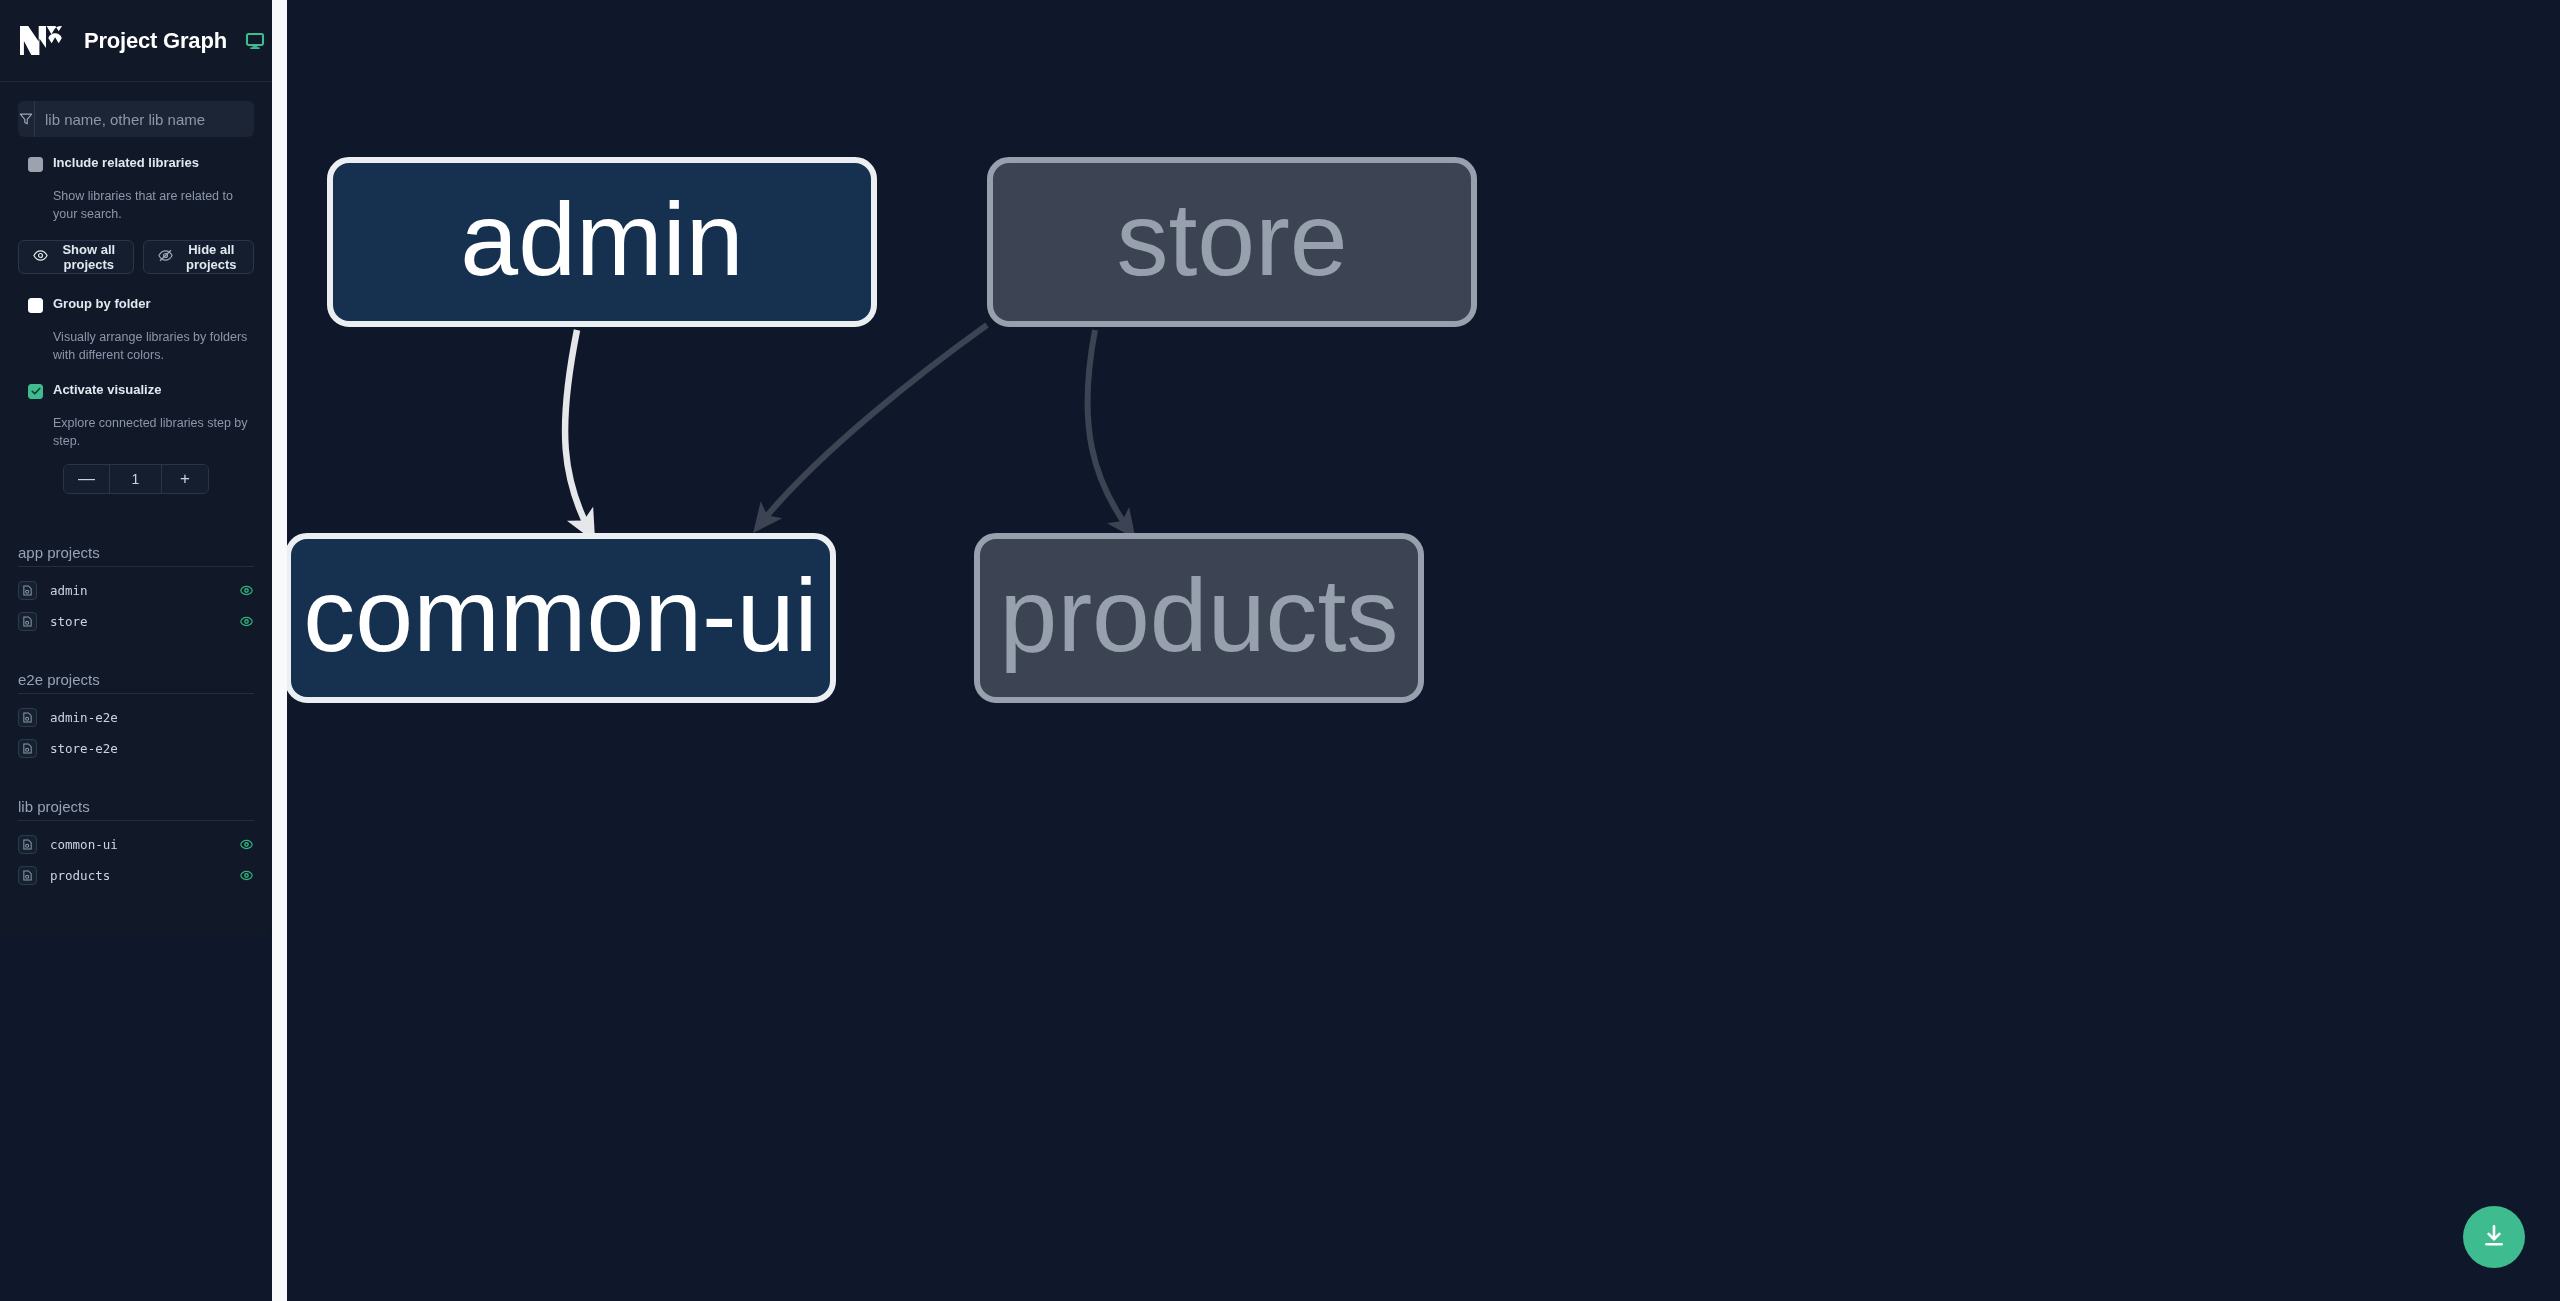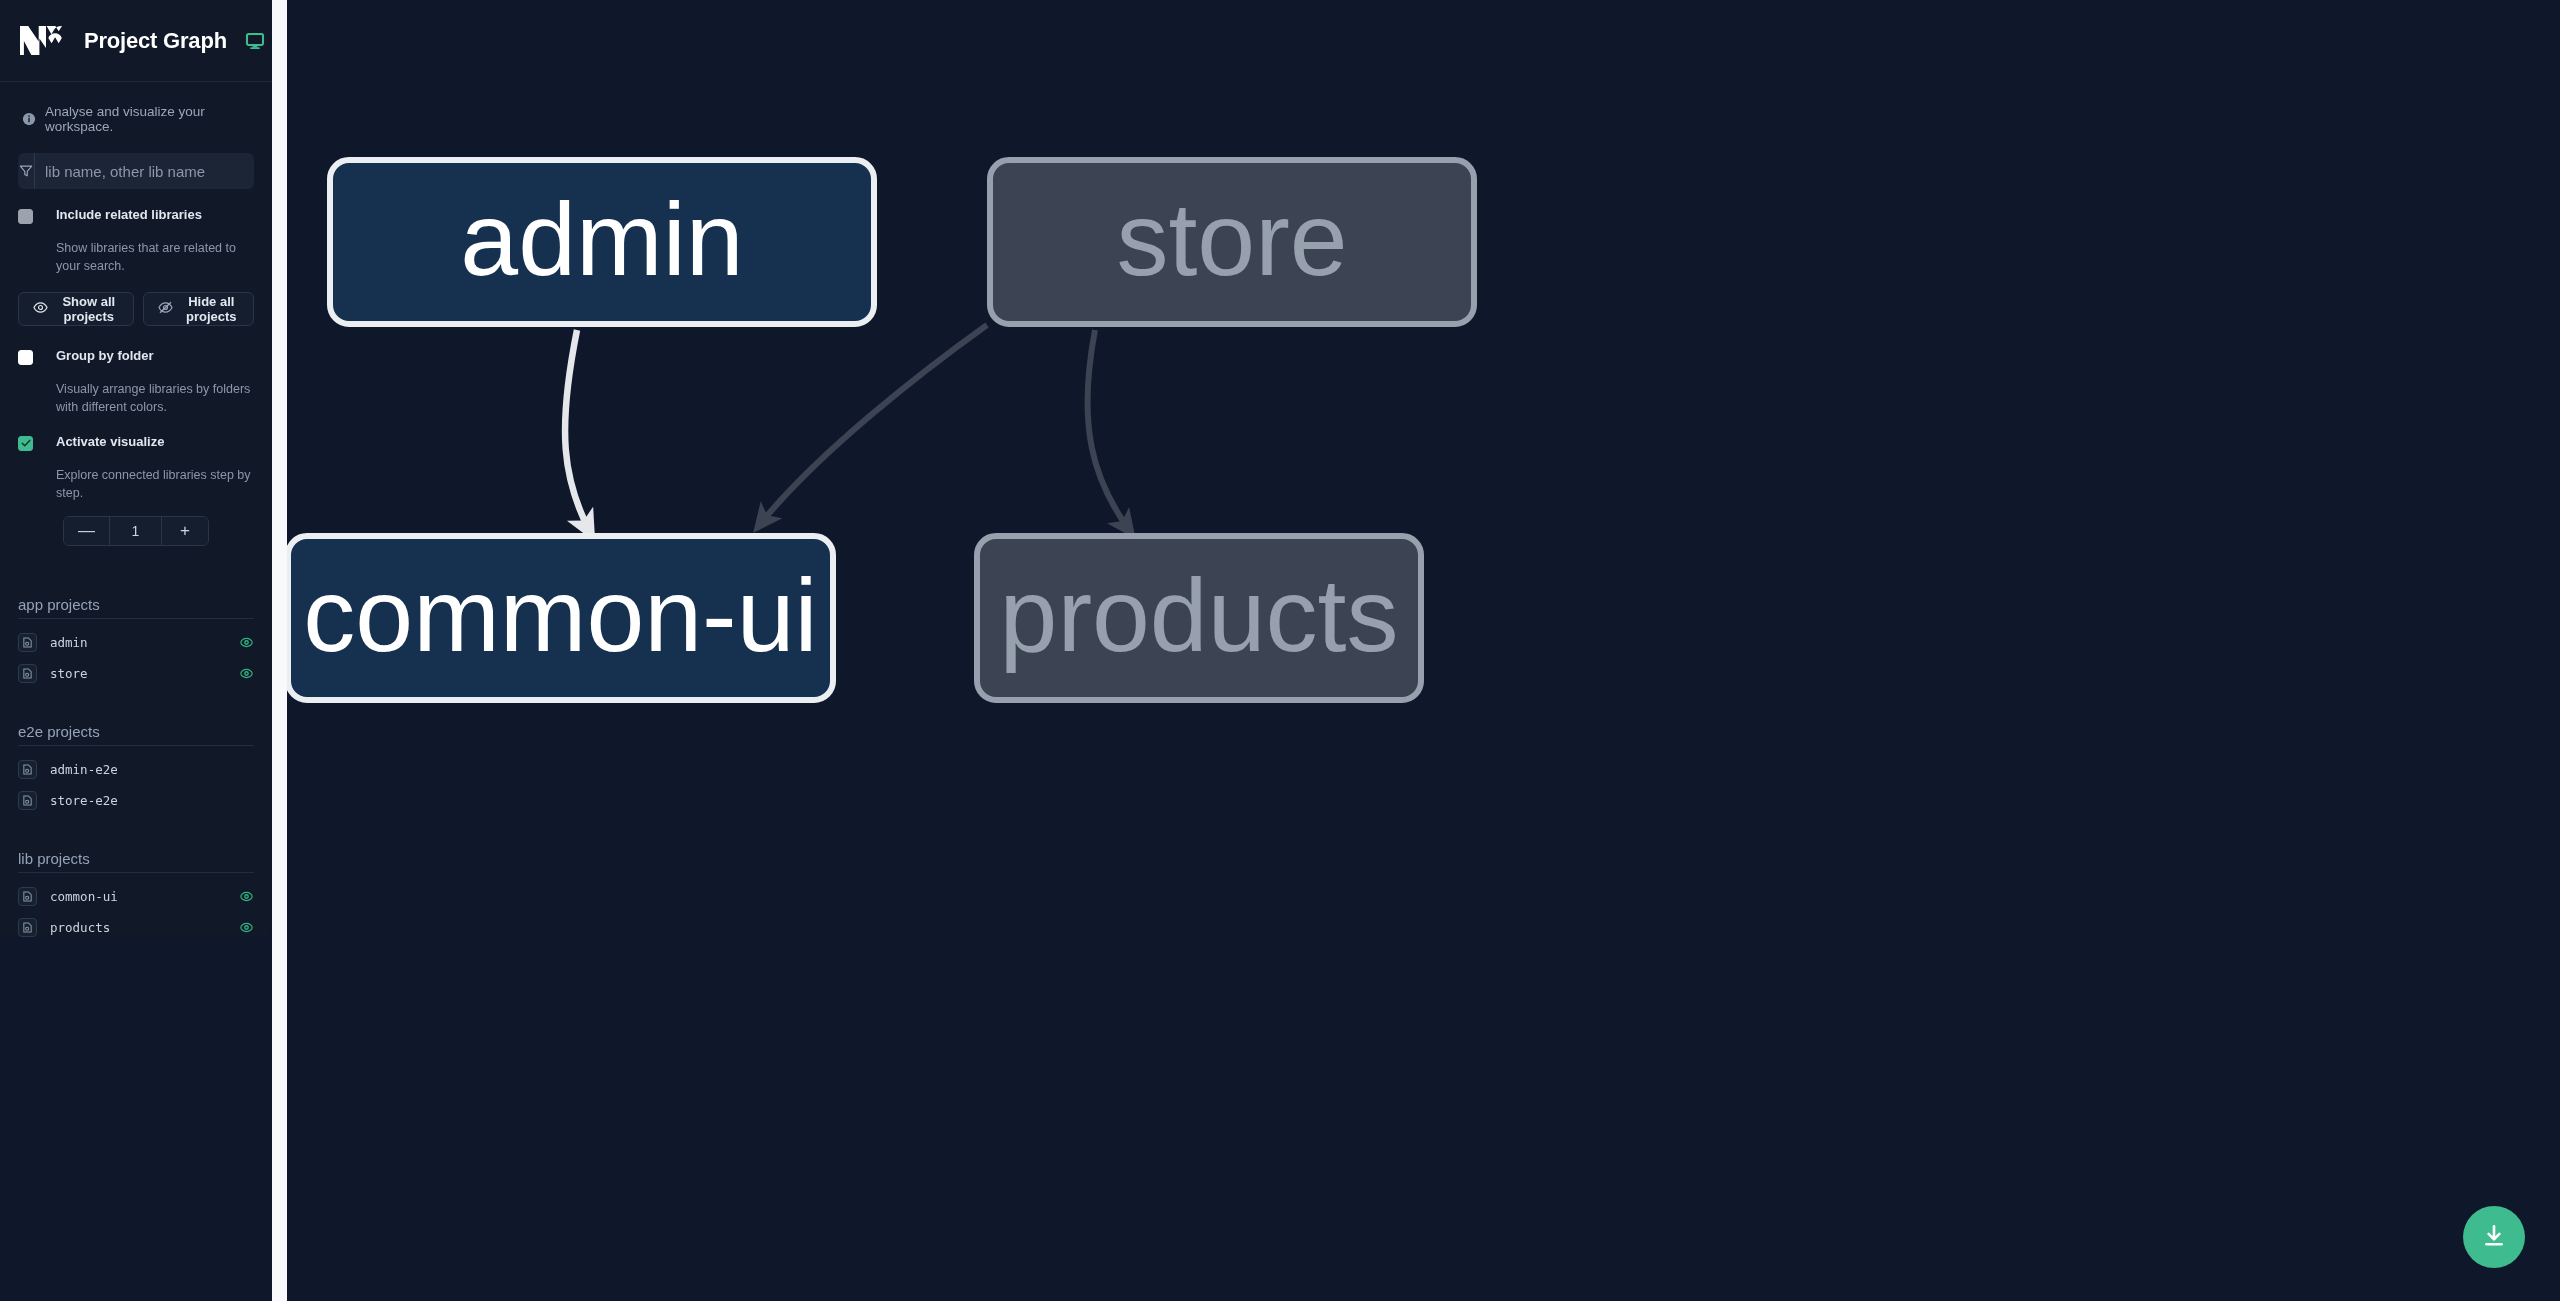--- a/index.html
+++ b/index.html
@@ -62,21 +62,21 @@
     border-right: 1px solid #2b3950;
   }
   .funnel-icon { width: 14px; height: 14px; }
   #search-input {
     flex: 1; border: 0; outline: 0; background: transparent;
     color: #cbd5e1; font-size: 15px; padding: 0 10px;
     font-family: "Liberation Sans", sans-serif;
   }
   #search-input::placeholder { color: #8b97ab; }
 
-  .chk-row { display: flex; gap: 23px; padding: 18px 18px 0 18px; }
+  .chk-row { display: flex; gap: 10px; padding: 18px 18px 0 28px; }
   .chk {
     width: 15px; height: 15px; border-radius: 3px;
     flex: 0 0 auto; margin-top: 2px;
     background: #9ca3af; border: 1px solid #9ca3af;
   }
   .chk.white { background:#ffffff; border-color:#ffffff; }
   .chk.green { background:#3ebb8f; border-color:#3ebb8f;
                display:flex; align-items:center; justify-content:center; }
   .chk-txt { min-width: 0; }
   .chk-label { font-size: 13px; font-weight: 700; color: #e2e8f0; line-height: 1.25; }
@@ -191,30 +191,20 @@
       <span class="sb-title">Project Graph</span>
       <span class="monitor-icon">
         <svg viewBox="0 0 20 20" width="20" height="20" aria-hidden="true">
           <rect x="2" y="3" width="16" height="11" rx="1.4" fill="none" stroke="#3ebb8f" stroke-width="2.1"></rect>
           <rect x="7.6" y="14" width="4.8" height="2.6" fill="#3ebb8f"></rect>
           <rect x="5.2" y="16.2" width="9.6" height="1.9" rx="0.9" fill="#3ebb8f"></rect>
         </svg>
       </span>
     </div>
 
-    <div class="sb-tagline">
-      <span class="info-icon">
-        <svg viewBox="0 0 16 16" width="14" height="14" aria-hidden="true">
-          <circle cx="8" cy="8" r="7" fill="#8b97ab"></circle>
-          <rect x="7.2" y="6.7" width="1.6" height="5" fill="#111827"></rect>
-          <circle cx="8" cy="4.6" r="1" fill="#111827"></circle>
-        </svg>
-      </span>
-      <span>Analyse and visualize your workspace.</span>
-    </div>
 
     <div class="search-row">
       <div class="search-box">
         <span class="search-ic-wrap">
           <svg class="funnel-icon" viewBox="0 0 16 16" aria-hidden="true">
             <path d="M1.5 2.5 h13 l-5.1 6 v5 l-2.8 -1.6 v-3.4 Z" fill="none" stroke="#9aa7bb" stroke-width="1.3" stroke-linejoin="round"></path>
           </svg>
         </span>
         <input id="search-input" type="text" placeholder="lib name, other lib name" style="">
       </div>

